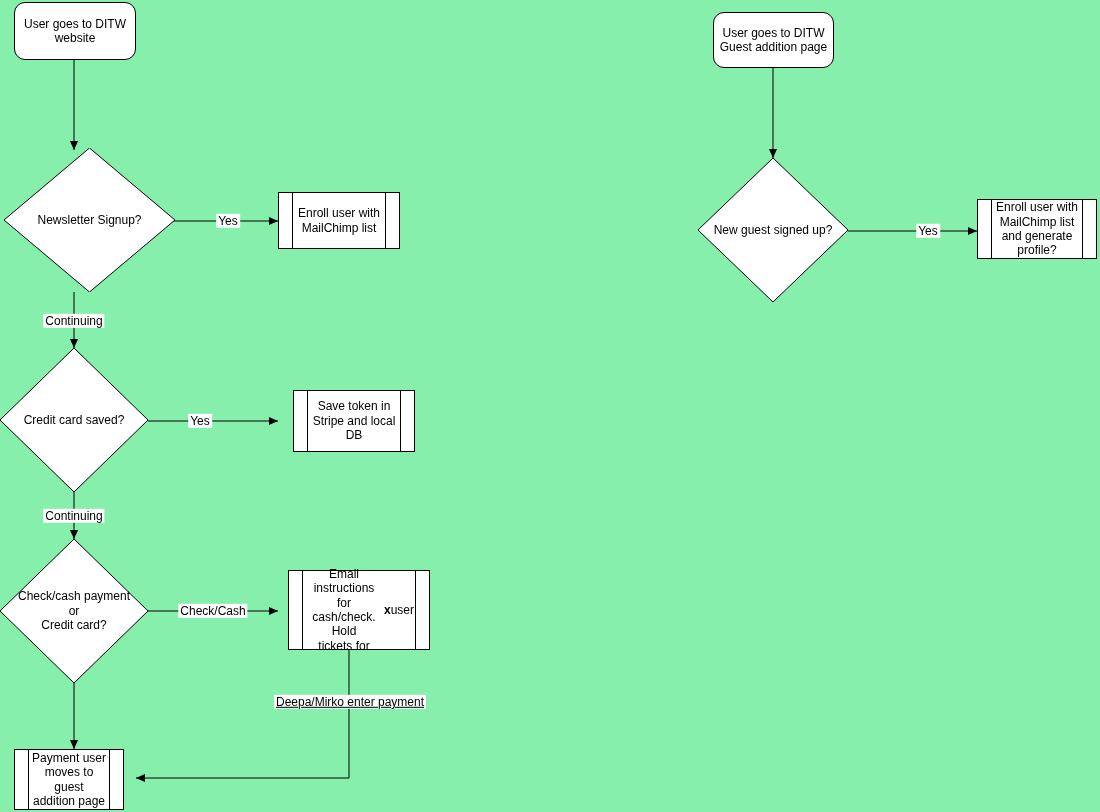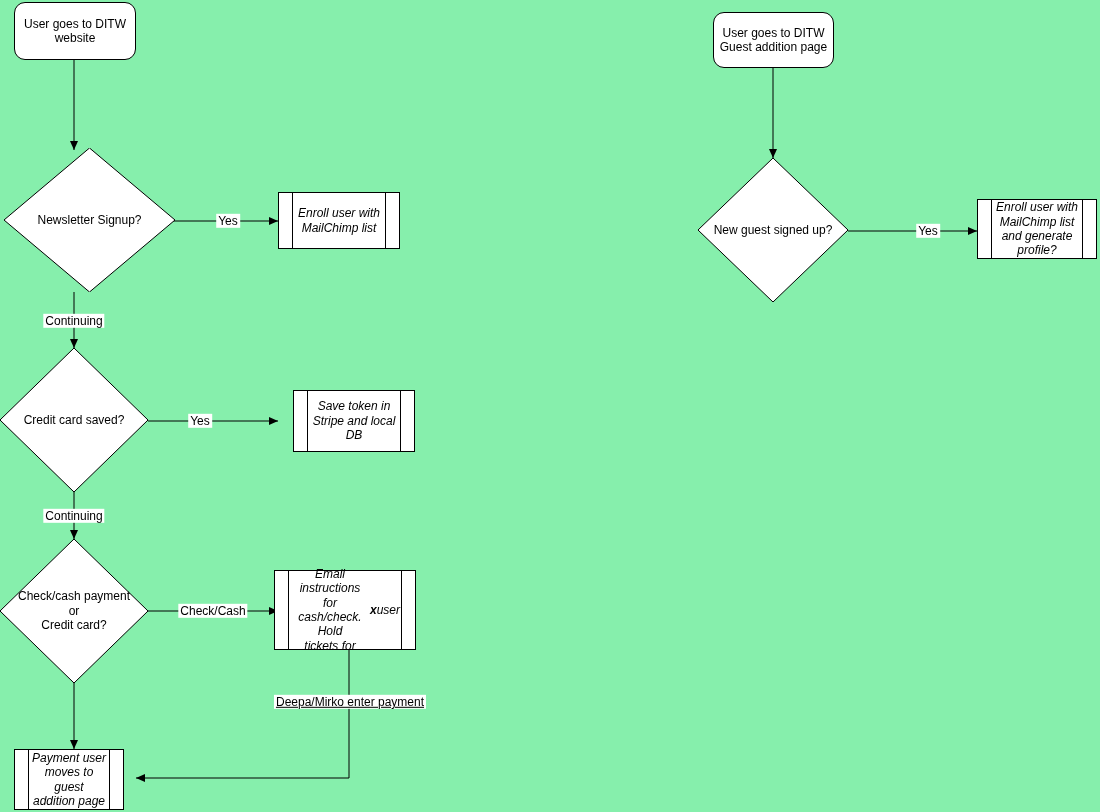--- a/index.html
+++ b/index.html
@@ -25,21 +25,20 @@
     white-space: pre-line;
     background: #ffffff;
   }
   .rounded {
     border: 1px solid #000000;
     border-radius: 11px;
   }
   .subroutine {
     border: 1px solid #000000;
     padding: 0 15px;
-    font-style: italic;
   }
   .subroutine::before, .subroutine::after {
     content: "";
     position: absolute;
     top: 0; bottom: 0;
     width: 0;
     border-left: 1px solid #000000;
   }
   .subroutine::before { left: 13px; }
   .subroutine::after  { right: 13px; }
@@ -114,21 +113,21 @@
 
   <div class="diamond" style="left:0px; top:539px; width:148px; height:144px;">
     <svg viewBox="0 0 100 100" preserveAspectRatio="none">
       <polygon points="50,0 100,50 50,100 0,50" fill="#ffffff" stroke="#000000" vector-effect="non-scaling-stroke"></polygon>
     </svg>
     <div class="dlabel">Check/cash payment
 or
 Credit card?</div>
   </div>
 
-  <div class="node subroutine" style="left:274px; top:570px; width:142px; height:80px;">
+  <div class="node subroutine" style="left:288px; top:570px; width:142px; height:80px;">
     <span>Email instructions
 for cash/check. Hold
 tickets for </span><span class="bold">x</span><span> user</span>
   </div>
 
   <div class="node subroutine" style="left:14px; top:749px; width:110px; height:61px;">Payment user
 moves to guest
 addition page</div>
 
   <div class="edge-label" style="left:228px; top:221px;">Yes</div>

